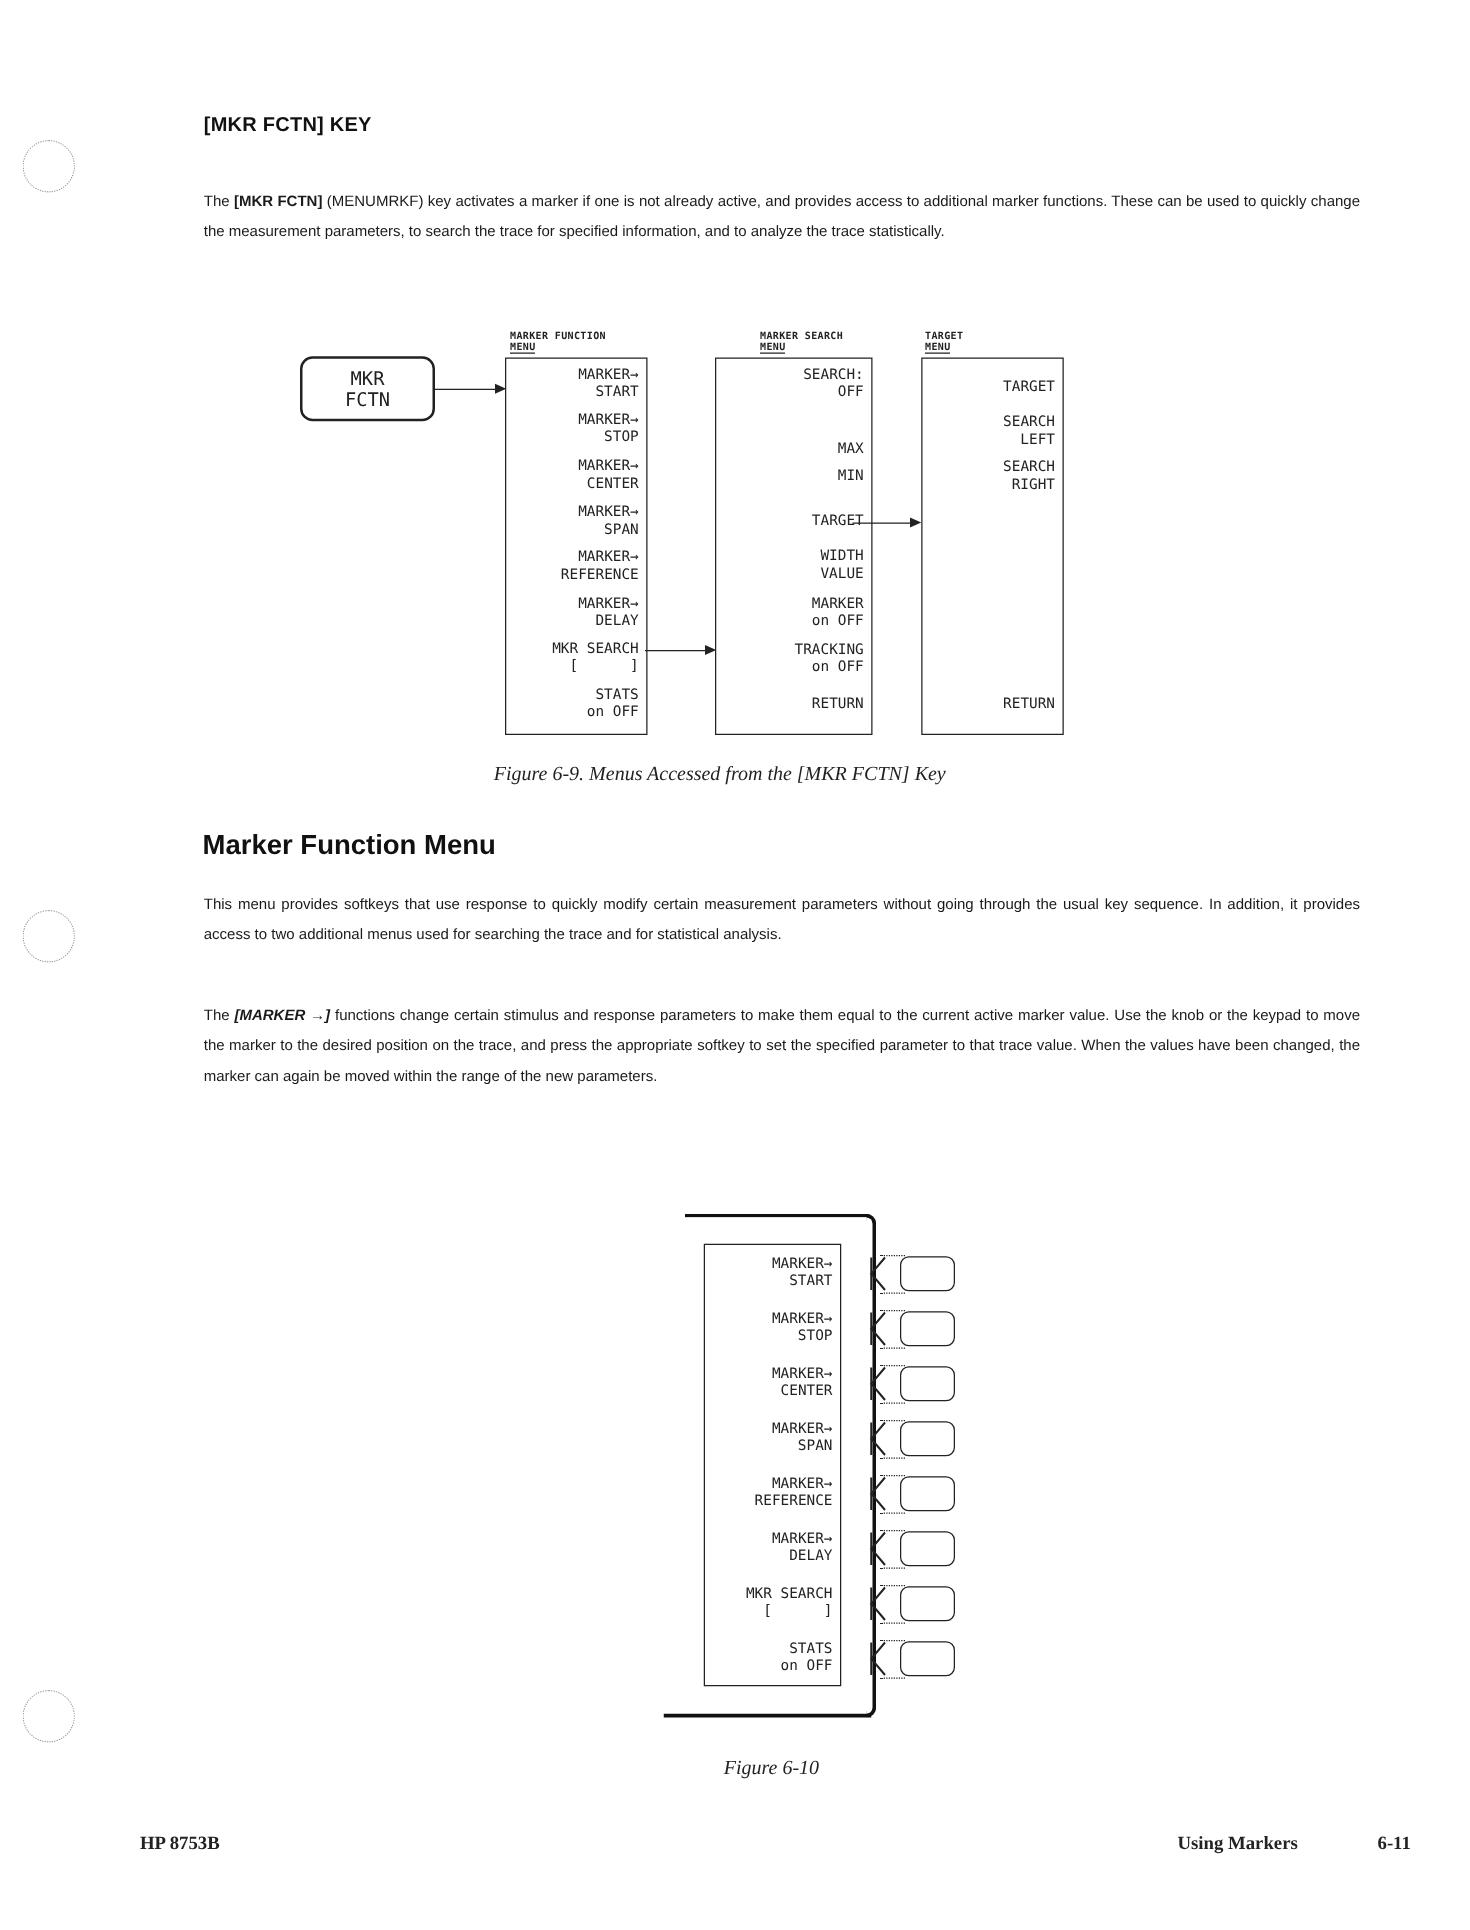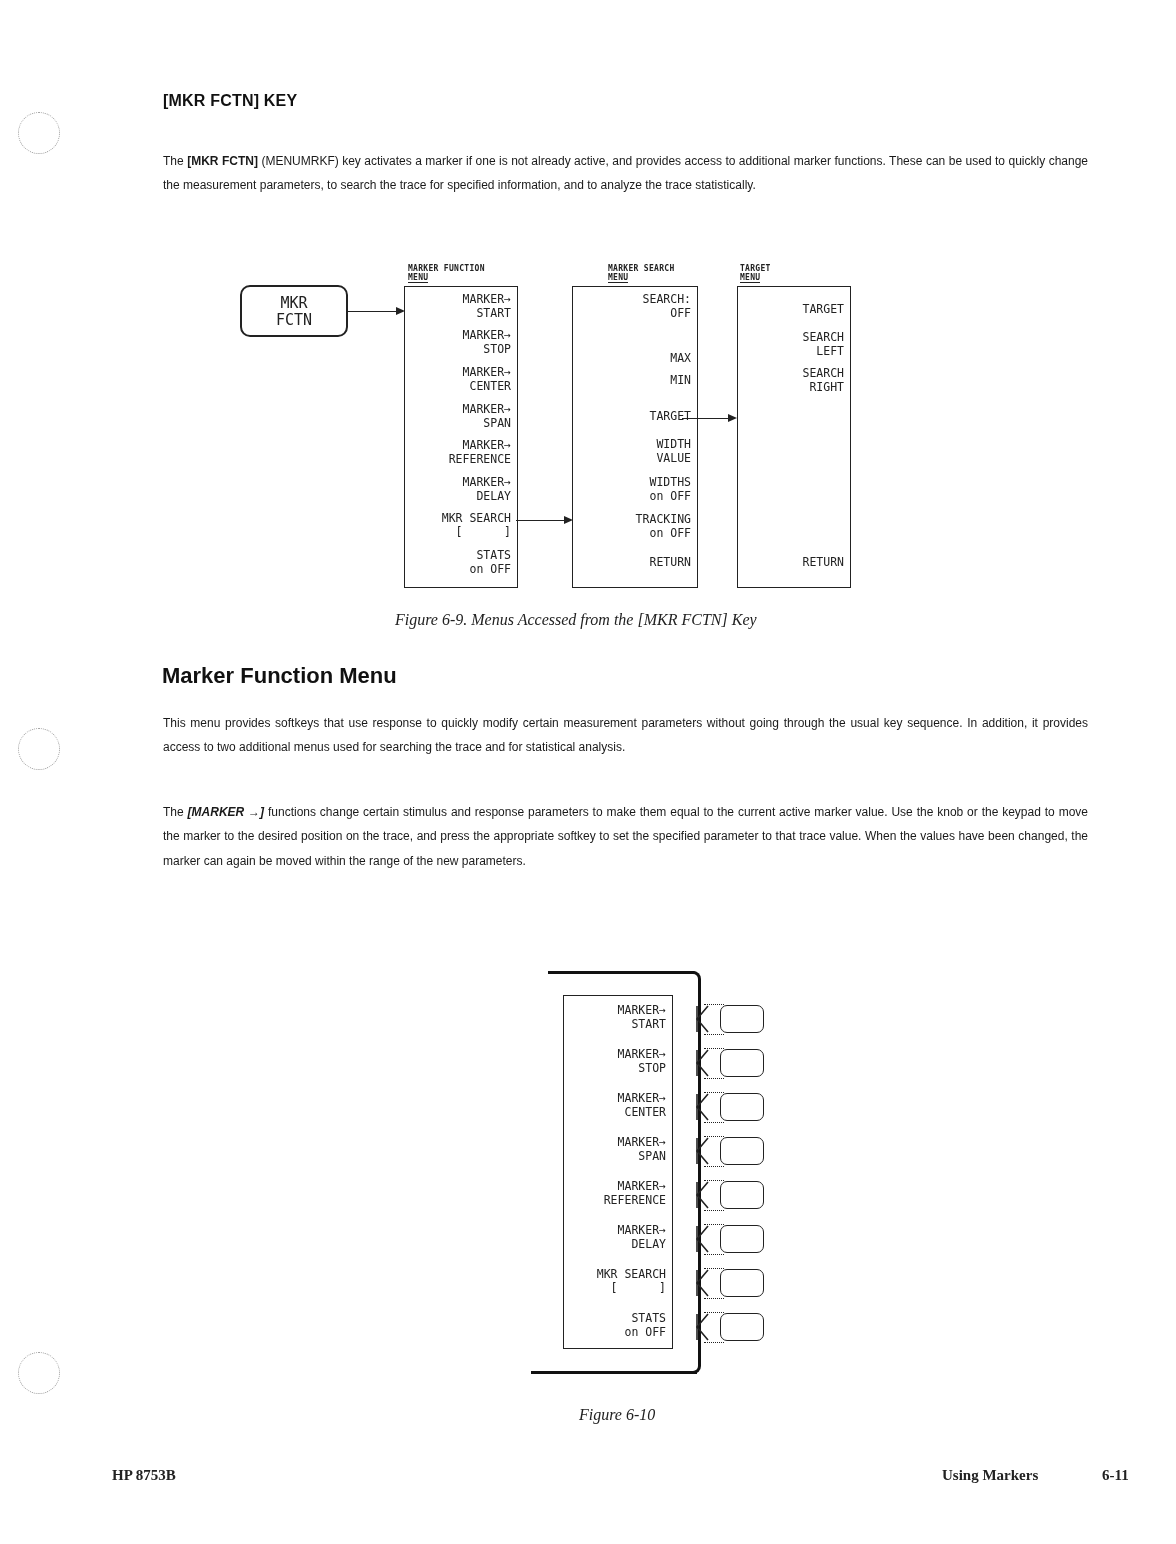--- a/index.html
+++ b/index.html
@@ -118,21 +118,21 @@
   <div class="menu-title" style="left:608px; top:264px;">
     <div>MARKER SEARCH</div>
     <div><span class="u">MENU</span></div>
   </div>
   <div class="menu-box mono" style="left:572px; top:286px; width:110px; height:300px;padding-left:14px;" id="msm">
       <div class="key" style="top: 5px;"><div>SEARCH:</div><div>OFF</div></div>
       <div class="key" style="top: 48px; margin-top: 16px;"><div>MAX</div><div></div></div>
       <div class="key" style="top: 86px;"><div>MIN</div><div></div></div>
       <div class="key" style="top: 122px;"><div>TARGET</div><div></div></div>
       <div class="key" style="top: 150px;"><div>WIDTH</div><div>VALUE</div></div>
-      <div class="key" style="top: 188px;"><div>WIDTHS</div><div>on OFF</div></div>
+      <div class="key" style="top: 188px;"><div>MARKER</div><div>on OFF</div></div>
       <div class="key" style="top: 225px;"><div>TRACKING</div><div>on OFF</div></div>
       <div class="key" style="top: 268px;"><div>RETURN</div><div></div></div>
     </div>
 
   <div class="hline" style="left:682px; top:418px; width:46px;"></div>
   <div class="arrowhead" style="left:728px; top:414px;"></div>
 
   <div class="menu-title" style="left:740px; top:264px;">
     <div>TARGET</div>
     <div><span class="u">MENU</span></div>

